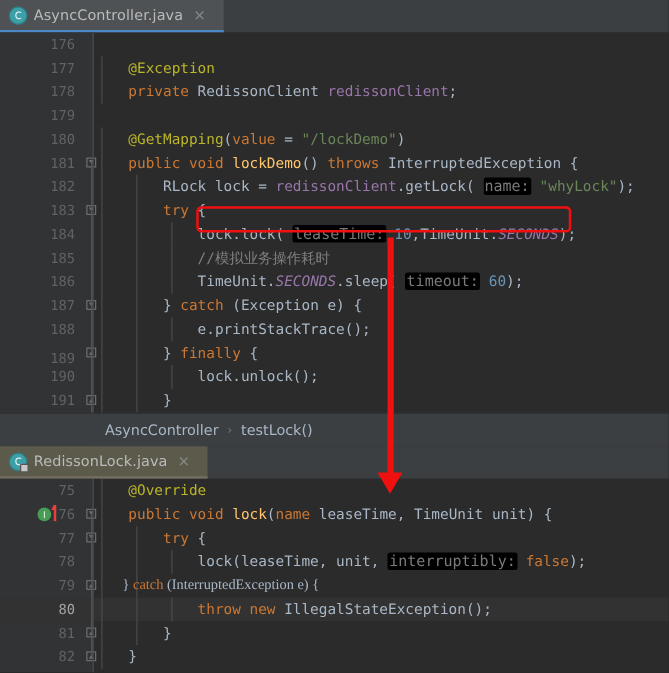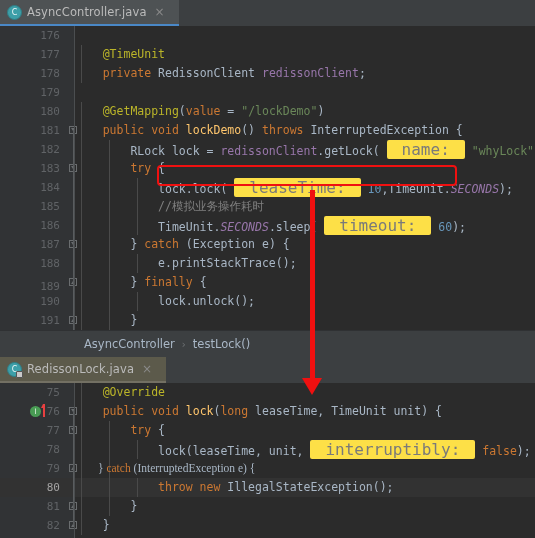--- a/index.html
+++ b/index.html
@@ -84,22 +84,22 @@
   .k{color:#CC7832;}            
   .t{color:#A9B7C6;}            
   .an{color:#BBB529;}           
   .fld{color:#9876AA;}          
   .str{color:#6A8759;}          
   .num{color:#6897BB;}          
   .cm{color:#808080;}           
   .st{color:#9876AA;font-style:italic;}  
   .mth{color:#FFC66D;}          
   .hint{
-    background:#fde047;color:#7A7A7A;border-radius:2px;
-    padding:0 15px;font-size:16px;font-style:normal;
+    background:#000000;color:#7A7A7A;border-radius:2px;
+    padding:0 1px;font-size:12px;font-style:normal;
   }
 
   
   .ig{position:absolute;top:0;height:19px;width:1px;background:#4A4A4A;}
 
   
   .breadcrumb{
     position:absolute;left:0;top:331px;width:535px;height:26px;
     background:#3C3F41;display:flex;align-items:center;
     font-family:"DejaVu Sans","Liberation Sans",sans-serif;font-size:11.5px;color:#A9B7C6;
@@ -173,21 +173,21 @@
         <div class="fold up" style="top: 285px;">
           <i></i>
         </div>
         <div class="lnum" style="position: absolute; top: 304px;">192</div>
         <div class="fold up" style="top: 304px;"></div>
         <div style="position: absolute; left: 72.5px; width: 1px; background: rgb(90, 93, 95); top: 104px; height: 209px;"></div>
       </div>
     <div class="gutter-sep"></div>
     <div class="code-area" id="code-top">
         <div class="row" style="top: 0px; position: absolute; left: 0px; right: 0px;"><span style="position: absolute; left: 0px; line-height: 19px; font-size: 11.5px;"></span></div>
-        <div class="row" style="top: 19px; position: absolute; left: 0px; right: 0px;"><span class="ig" style="left: 6px;"></span><span style="position: absolute; left: 0px; line-height: 19px; font-size: 11.5px;"><span class="an">    @TimeUnit</span></span></div>
+        <div class="row" style="top: 19px; position: absolute; left: 0px; right: 0px;"><span class="ig" style="left: 6px;"></span><span style="position: absolute; left: 0px; line-height: 19px; font-size: 11.5px;"><span class="an">    @Exception</span></span></div>
         <div class="row" style="top: 38px; position: absolute; left: 0px; right: 0px; text-align: right;"><span class="ig" style="left: 6px;"></span><span style="position: absolute; left: 0px; line-height: 19px; font-size: 11.5px;"><span class="k">    private </span><span class="t">RedissonClient </span><span class="fld">redissonClient</span><span class="t">;</span></span></div>
         <div class="row" style="top: 57px; position: absolute; left: 0px; right: 0px;"><span style="position: absolute; left: 0px; line-height: 19px; font-size: 11.5px;"></span></div>
         <div class="row" style="top: 76px; position: absolute; left: 0px; right: 0px;"><span class="ig" style="left: 6px;"></span><span style="position: absolute; left: 0px; line-height: 19px; font-size: 11.5px;"><span class="an">    @GetMapping</span><span class="t">(</span><span class="k">value </span><span class="t">= </span><span class="str">"/lockDemo"</span><span class="t">)</span></span></div>
         <div class="row" style="top: 95px; position: absolute; left: 0px; right: 0px;"><span class="ig" style="left: 6px;"></span><span style="position: absolute; left: 0px; line-height: 19px; font-size: 11.5px;"><span class="k">    public void </span><span class="mth">lockDemo</span><span class="t">() </span><span class="k">throws </span><span class="t">InterruptedException {</span></span></div>
         <div class="row" style="top: 114px; position: absolute; left: 0px; right: 0px;"><span class="ig" style="left: 6px;"></span><span class="ig" style="left: 33.8px;"></span><span style="position: absolute; left: 0px; line-height: 19px; font-size: 11.5px;"><span class="t">        RLock lock = </span><span class="fld">redissonClient</span><span class="t">.getLock( </span><span class="hint">name:</span><span class="t"> </span><span class="str">"whyLock"</span><span class="t">);</span></span></div>
         <div class="row" style="top: 133px; position: absolute; left: 0px; right: 0px;"><span class="ig" style="left: 6px;"></span><span class="ig" style="left: 33.8px;"></span><span style="position: absolute; left: 0px; line-height: 19px; font-size: 11.5px;"><span class="k">        try </span><span class="t">{</span></span></div>
         <div class="row" style="top: 152px; position: absolute; left: 0px; right: 0px;"><span class="ig" style="left: 6px;"></span><span class="ig" style="left: 33.8px;"></span><span class="ig" style="left: 61.6px;"></span><span style="position: absolute; left: 0px; line-height: 19px; font-size: 11.5px;"><span class="t">            lock.lock( </span><span class="hint">leaseTime:</span><span class="t"> </span><span class="num">10</span><span class="t">,TimeUnit.</span><span class="st">SECONDS</span><span class="t">);</span></span></div>
         <div class="row" style="top: 171px; position: absolute; left: 0px; right: 0px;"><span class="ig" style="left: 6px;"></span><span class="ig" style="left: 33.8px;"></span><span class="ig" style="left: 61.6px;"></span><span style="position: absolute; left: 0px; line-height: 19px; font-size: 11.5px;"><span class="cm">            //模拟业务操作耗时</span></span></div>
         <div class="row" style="top: 190px; position: absolute; left: 0px; right: 0px;"><span class="ig" style="left: 6px;"></span><span class="ig" style="left: 33.8px;"></span><span class="ig" style="left: 61.6px;"></span><span style="position: absolute; left: 0px; line-height: 19px; font-size: 11.5px;"><span class="t">            TimeUnit.</span><span class="st">SECONDS</span><span class="t">.sleep( </span><span class="hint">timeout:</span><span class="t"> </span><span class="num">60</span><span class="t">);</span></span></div>
         <div class="row" style="top: 209px; position: absolute; left: 0px; right: 0px;"><span class="ig" style="left: 6px;"></span><span class="ig" style="left: 33.8px;"></span><span style="position: absolute; left: 0px; line-height: 19px; font-size: 11.5px;"><span class="t">        } </span><span class="k">catch </span><span class="t">(Exception e) {</span></span></div>
@@ -240,21 +240,21 @@
         </div>
         <div class="lnum" style="position: absolute; top: 133px;">82</div>
         <div class="fold up" style="top: 133px;">
           <i></i>
         </div>
         <div style="position: absolute; left: 72.5px; width: 1px; background: rgb(90, 93, 95); top: 28px; height: 114px;"></div>
       </div>
     <div class="gutter-sep"></div>
     <div class="code-area" id="code-low">
         <div class="row" style="top: 0px; position: absolute; left: 0px; right: 0px;"><span class="ig" style="left: 6px;"></span><span style="position: absolute; left: 0px; line-height: 19px; font-size: 11.5px;"><span class="an">    @Override</span></span></div>
-        <div class="row" style="top: 19px; position: absolute; left: 0px; right: 0px;"><span class="ig" style="left: 6px;"></span><span style="position: absolute; left: 0px; line-height: 19px; font-size: 11.5px;"><span class="k">    public void </span><span class="mth">lock</span><span class="t">(</span><span class="k">long </span><span class="t">leaseTime, TimeUnit unit) {</span></span></div>
+        <div class="row" style="top: 19px; position: absolute; left: 0px; right: 0px;"><span class="ig" style="left: 6px;"></span><span style="position: absolute; left: 0px; line-height: 19px; font-size: 11.5px;"><span class="k">    public void </span><span class="mth">lock</span><span class="t">(</span><span class="k">name </span><span class="t">leaseTime, TimeUnit unit) {</span></span></div>
         <div class="row" style="top: 38px; position: absolute; left: 0px; right: 0px;"><span class="ig" style="left: 6px;"></span><span class="ig" style="left: 33.8px;"></span><span style="position: absolute; left: 0px; line-height: 19px; font-size: 11.5px;"><span class="k">        try </span><span class="t">{</span></span></div>
         <div class="row" style="top: 57px; position: absolute; left: 0px; right: 0px;"><span class="ig" style="left: 6px;"></span><span class="ig" style="left: 33.8px;"></span><span class="ig" style="left: 61.6px;"></span><span style="position: absolute; left: 0px; line-height: 19px; font-size: 11.5px;"><span class="t">            lock(leaseTime, unit, </span><span class="hint">interruptibly:</span><span class="t"> </span><span class="k">false</span><span class="t">);</span></span></div>
         <div class="row" style="top: 76px; position: absolute; left: 0px; right: 0px; font-family: Liberation Serif, serif;"><span class="ig" style="left: 6px;"></span><span class="ig" style="left: 33.8px;"></span><span style="position: absolute; left: 0px; line-height: 19px; font-size: 11.5px;"><span class="t">        } </span><span class="k">catch </span><span class="t">(InterruptedException e) {</span></span></div>
         <div class="row cur" style="top: 95px; position: absolute; left: 0px; right: 0px;"><span class="ig" style="left: 6px;"></span><span class="ig" style="left: 33.8px;"></span><span class="ig" style="left: 61.6px;"></span><span style="position: absolute; left: 0px; line-height: 19px; font-size: 11.5px;"><span class="k">            throw new </span><span class="t">IllegalStateException();</span></span></div>
         <div class="row" style="top: 114px; position: absolute; left: 0px; right: 0px;"><span class="ig" style="left: 6px;"></span><span class="ig" style="left: 33.8px;"></span><span style="position: absolute; left: 0px; line-height: 19px; font-size: 11.5px;"><span class="t">        }</span></span></div>
         <div class="row" style="top: 133px; position: absolute; left: 0px; right: 0px;"><span class="ig" style="left: 6px;"></span><span style="position: absolute; left: 0px; line-height: 19px; font-size: 11.5px;"><span class="t">    }</span></span></div>
       </div>
   </div>
 
   <div class="redbox"></div>

